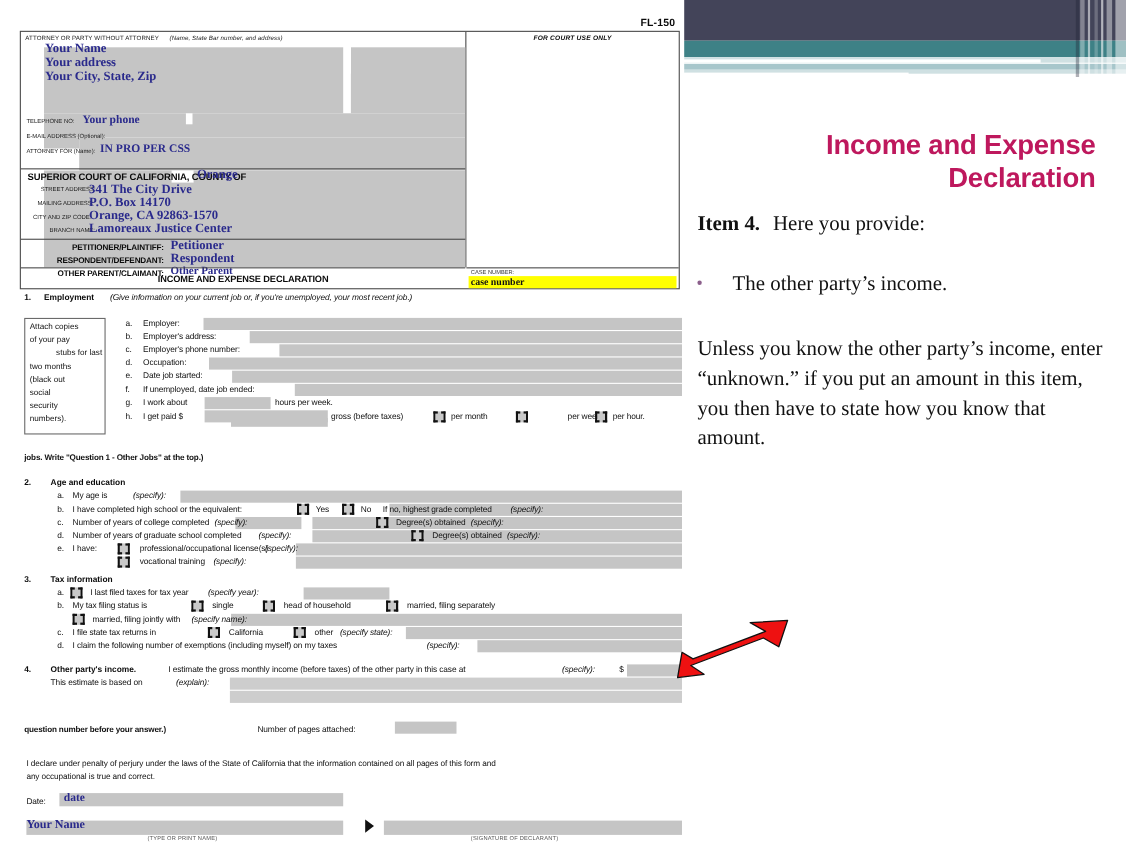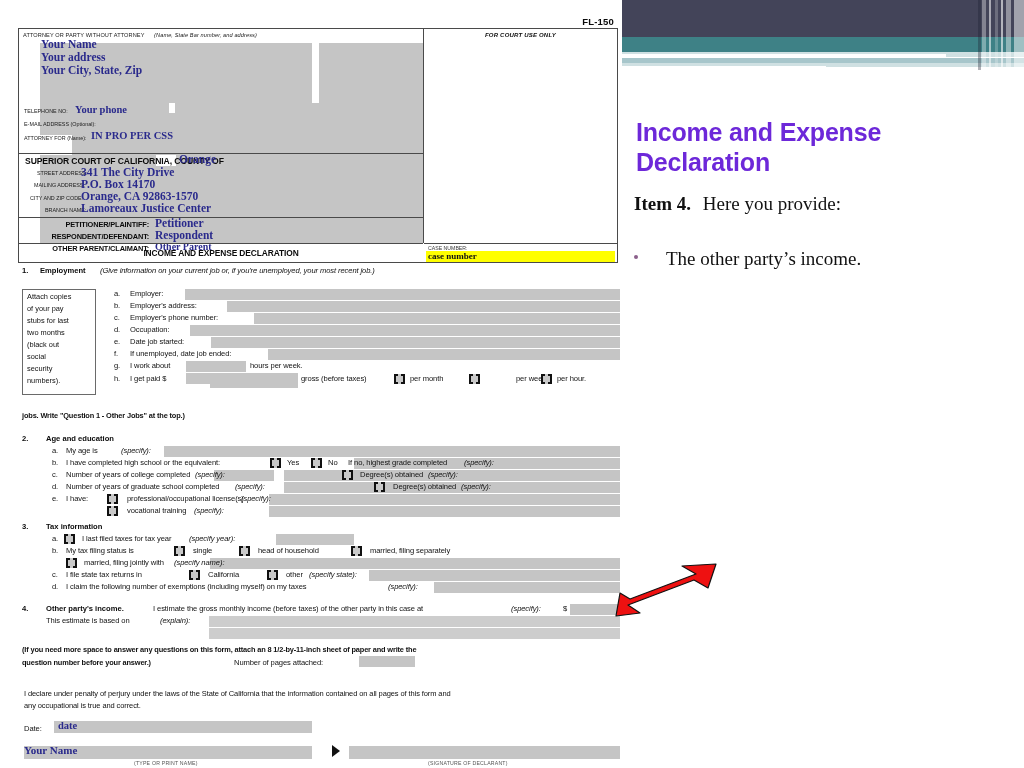--- a/index.html
+++ b/index.html
@@ -78,22 +78,22 @@
   .cbx i{position:absolute;top:0;width:2px;height:10px;background:#111;}
   .cbx i.l{left:0;}
   .cbx i.r{left:9px;}
   .cbx b{position:absolute;left:2px;top:0;width:7px;height:10px;background:#c9c9c9;}
   .cbx u{position:absolute;left:0;width:4px;height:1.6px;background:#111;}
 
   .declare{position:absolute;left:10px;font-size:7.5px;color:#111;letter-spacing:-.1px;}
   .sigcap{position:absolute;font-size:5.2px;color:#555;letter-spacing:.2px;}
 
   
-  .rtitle{position:absolute;left:636px;top:118px;width:360px;text-align:left;
-    font-size:25px;font-weight:bold;color:#6d28d9;line-height:1.18;letter-spacing:-.2px;}
+  .rtitle{position:absolute;left:636px;top:118px;width:360px;text-align:right;
+    font-size:25px;font-weight:bold;color:#be185d;line-height:1.18;letter-spacing:-.2px;}
   .ritem{position:absolute;left:634px;top:193px;width:380px;
     font-family:"Liberation Serif",serif;font-size:19px;color:#111;}
   .ritem .b{font-weight:bold;}
   .rbulletrow{position:absolute;left:634px;top:248px;width:390px;
     font-family:"Liberation Serif",serif;font-size:19px;color:#111;}
   .rbullet{position:absolute;left:0;top:7px;width:4px;height:4px;background:#8b5f8b;border-radius:50%;}
   .rbullet-txt{position:absolute;left:32px;top:0;}
   .rpara{position:absolute;left:634px;top:305px;width:372px;
     font-family:"Liberation Serif",serif;font-size:19px;color:#111;line-height:1.42;}
 
@@ -202,21 +202,21 @@
       </div>
     </div>
 
     <div class="secn" style="left:8px;top:258px;">1.</div>
     <div class="secn" style="left:26px;top:258px;">Employment</div>
     <div class="sec ital" style="left:86px;top:258px;">(Give information on your current job or, if you're unemployed, your most recent job.)</div>
 
     <div class="attachbox">
       <div style="top:2px;">Attach copies</div>
       <div style="top:14px;">of your pay</div>
-      <div style="top:26px;">stubs for last</div>
+      <div style="top:26px;margin-left:24px;">stubs for last</div>
       <div style="top:38px;">two months</div>
       <div style="top:50px;">(black out</div>
       <div style="top:62px;">social</div>
       <div style="top:74px;">security</div>
       <div style="top:86px;">numbers).</div>
     </div>
 
     <div class="gfill" style="left:171px;top:281px;width:435px;height:11px;"></div>
     <div class="gfill" style="left:213px;top:293px;width:393px;height:11px;"></div>
     <div class="gfill" style="left:240px;top:305px;width:366px;height:11px;"></div>
@@ -475,21 +475,20 @@
 
     <div class="secn" style="left:8px;top:596px;">4.</div>
     <div class="secn" style="left:32px;top:596px;">Other party's income.</div>
     <div class="sec" style="left:139px;top:596px;">I estimate the gross monthly income (before taxes) of the other party in this case at</div>
     <div class="sec ital" style="left:497px;top:596px;">(specify):</div>
     <div class="sec" style="left:549px;top:596px;">$</div>
     <div class="sec" style="left:32px;top:608px;">This estimate is based on</div>
     <div class="sec ital" style="left:146px;top:608px;"></div>
     <div class="sec ital" style="left:146px;top:608px;">(explain):</div>
 
-    <div class="note" style="left:8px;top:637px;">(If you need more space to answer any questions on this form, attach an 8 1/2-by-11-inch sheet of paper and write the</div>
     <div class="note" style="left:8px;top:650px;">question number before your answer.)</div>
     <div class="sec" style="left:220px;top:650px;">Number of pages attached:</div>
     <div class="gfill" style="left:345px;top:648px;width:56px;height:11px;"></div>
 
     <div class="declare" style="top:681px;">I declare under penalty of perjury under the laws of the State of California that the information contained on all pages of this form and</div>
     <div class="declare" style="top:693px;">any occupational is true and correct.</div>
 
     <div class="sec" style="left:10px;top:716px;">Date:</div>
     <div class="gfill" style="left:40px;top:713px;width:258px;height:12px;"></div>
     <div class="val-b" style="left:44px;top:712px;font-size:10.5px;">date</div>
@@ -511,18 +510,19 @@
   <div class="ritem">
     <span class="b">Item 4.</span>
     <span style="margin-left:7px;">Here you provide:</span>
   </div>
 
   <div class="rbulletrow">
     <span class="rbullet"></span>
     <span class="rbullet-txt">The other party’s income.</span>
   </div>
 
+  <div class="rpara">Unless you know the other party’s income, enter “unknown.”  if you put an amount in this item, you then have to state how you know that amount.</div>
 
   <svg class="arrow" viewBox="0 0 110 60">
     <polygon points="108,4 100,28 86,20 20,45 32,53 8,56 12,33 22,39 88,14 74,6" fill="#ee1111" stroke="#111111" stroke-width="1.2" stroke-linejoin="round"></polygon>
   </svg>
 
 </div>
 
 </body></html>

